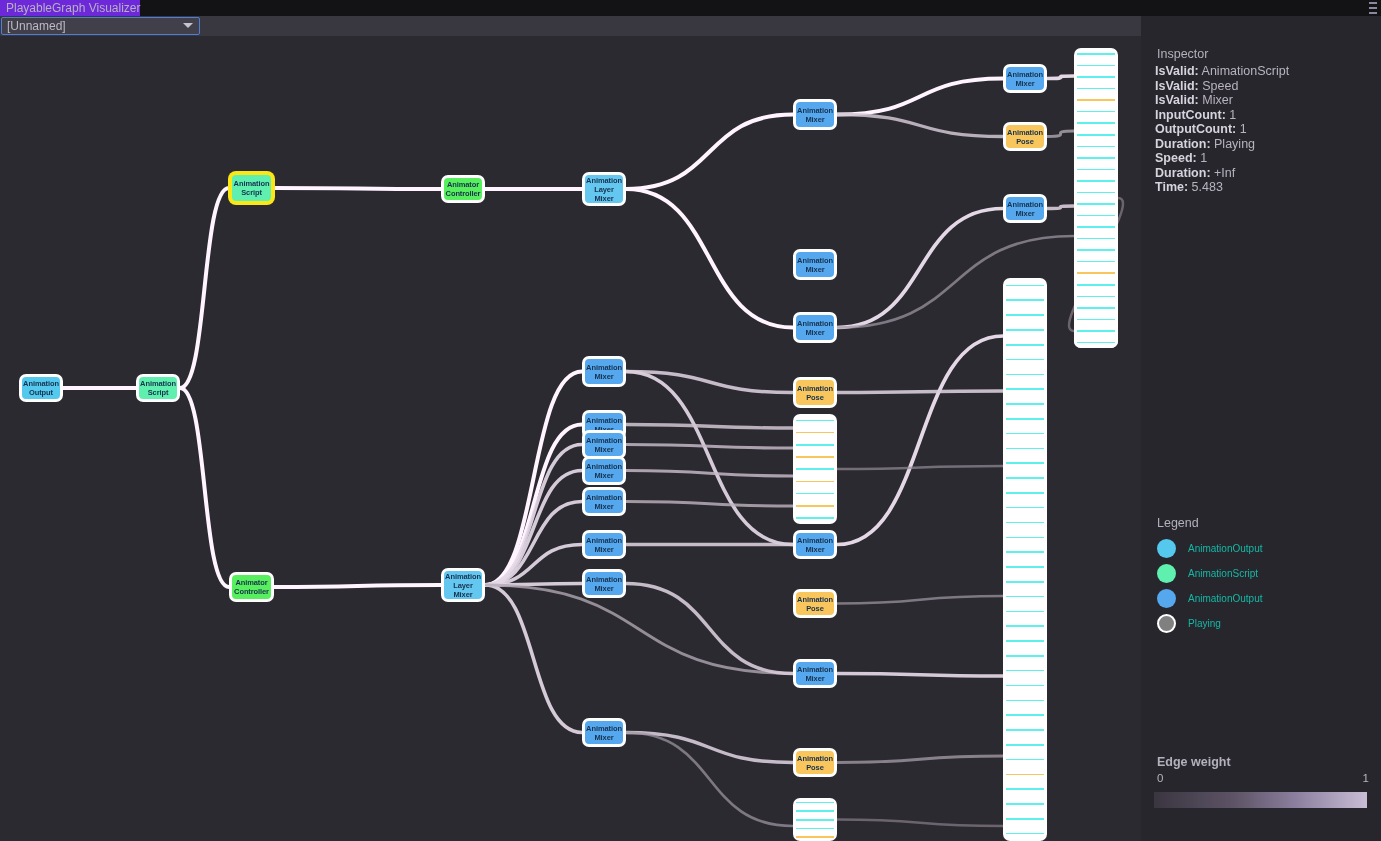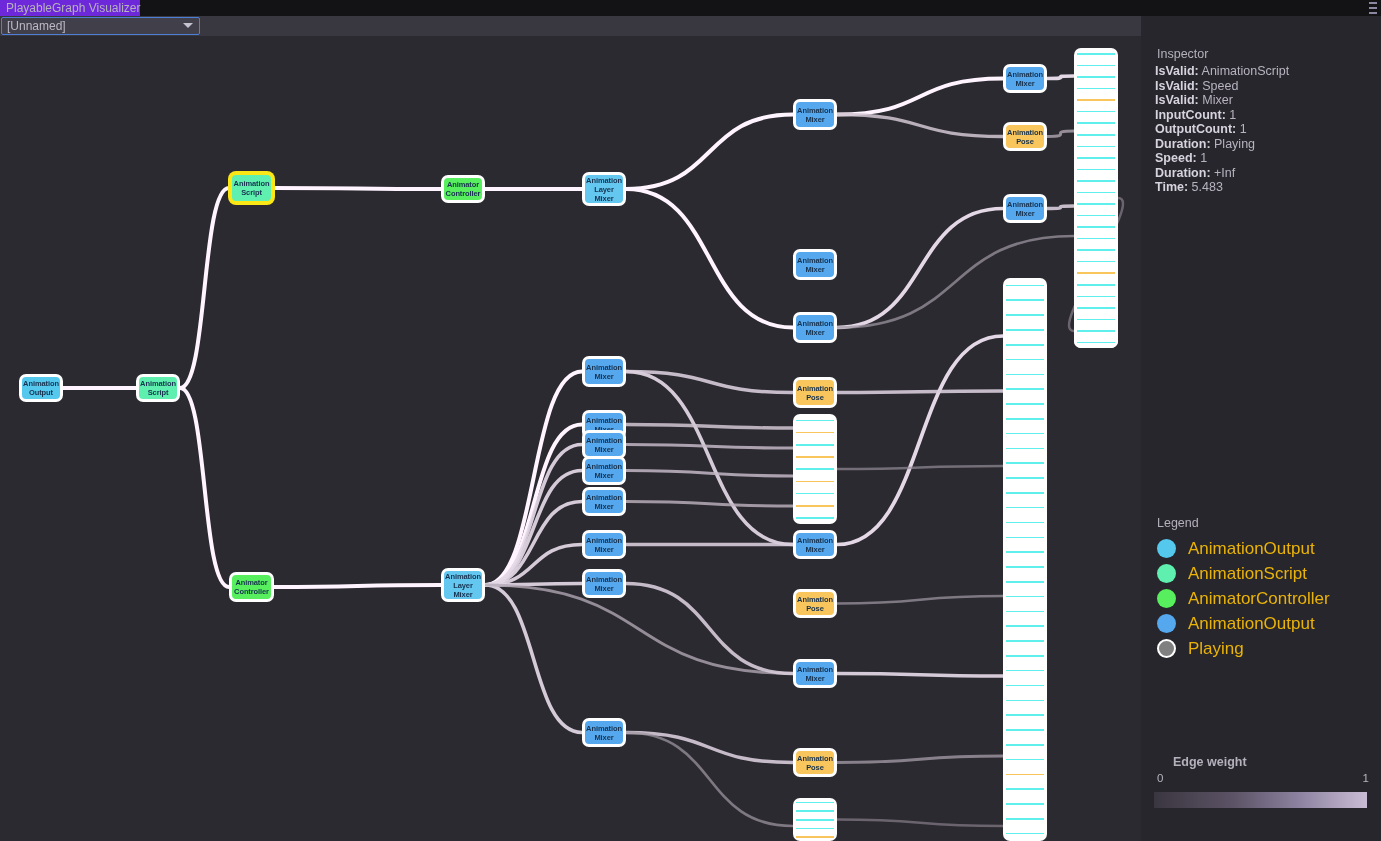--- a/index.html
+++ b/index.html
@@ -38,23 +38,23 @@
   .insp-title{position:absolute;left:16px;top:31px;font-size:12.5px;color:#b4b0bc;}
   .insp-list{position:absolute;left:14px;top:48px;width:220px;}
   .insp-row{font-size:12.5px;line-height:14.5px;color:#b7b3c0;white-space:nowrap;}
   .insp-row b{color:#d7d3de;font-weight:bold;}
 
   .legend-title{position:absolute;left:16px;top:500px;font-size:12.5px;font-weight:normal;color:#b4b0bc;}
   .legend-list{position:absolute;left:14px;top:520px;width:224px;}
   .leg-row{position:relative;height:25px;display:flex;align-items:center;}
   .leg-dot{width:19px;height:19px;border-radius:50%;flex:0 0 19px;margin-left:2px;}
   .leg-dot.ring{border:2px solid #ffffff;box-sizing:border-box;}
-  .leg-lab{margin-left:12px;font-size:17px;color:#eab308;}
-
-  .ew-title{position:absolute;left:32px;top:739px;font-size:12.5px;font-weight:bold;color:#b4b0bc;}
+  .leg-lab{margin-left:12px;font-size:10px;color:#14b8a6;}
+
+  .ew-title{position:absolute;left:16px;top:739px;font-size:12.5px;font-weight:bold;color:#b4b0bc;}
   .ew-min{position:absolute;left:16px;top:756px;font-size:11.5px;color:#b7b3c0;}
   .ew-max{position:absolute;right:12px;top:756px;font-size:11.5px;color:#b7b3c0;}
   .ew-bar{position:absolute;left:13px;top:776px;width:213px;height:16px;
           background:linear-gradient(90deg,#3a3640 0%, #5d5467 38%, #8d82a0 68%, #c9bdd6 100%);}
 </style>
 </head>
 <body>
 
 <div id="app">
 
@@ -309,24 +309,20 @@
     <div class="legend-list" id="legend-list">
         <div class="leg-row">
           <span class="leg-dot" style="background: rgb(85, 200, 238);"></span>
           <span class="leg-lab">AnimationOutput</span>
         </div>
         <div class="leg-row">
           <span class="leg-dot" style="background: rgb(95, 240, 176);"></span>
           <span class="leg-lab">AnimationScript</span>
         </div>
         <div class="leg-row">
-          <span class="leg-dot" style="background: rgb(87, 239, 93);"></span>
-          <span class="leg-lab">AnimatorController</span>
-        </div>
-        <div class="leg-row">
           <span class="leg-dot" style="background: rgb(85, 168, 238);"></span>
           <span class="leg-lab">AnimationOutput</span>
         </div>
         <div class="leg-row">
           <span class="leg-dot ring" style="background: rgb(128, 128, 128);"></span>
           <span class="leg-lab">Playing</span>
         </div>
       </div>
 
     <div class="ew-title">Edge weight</div>

